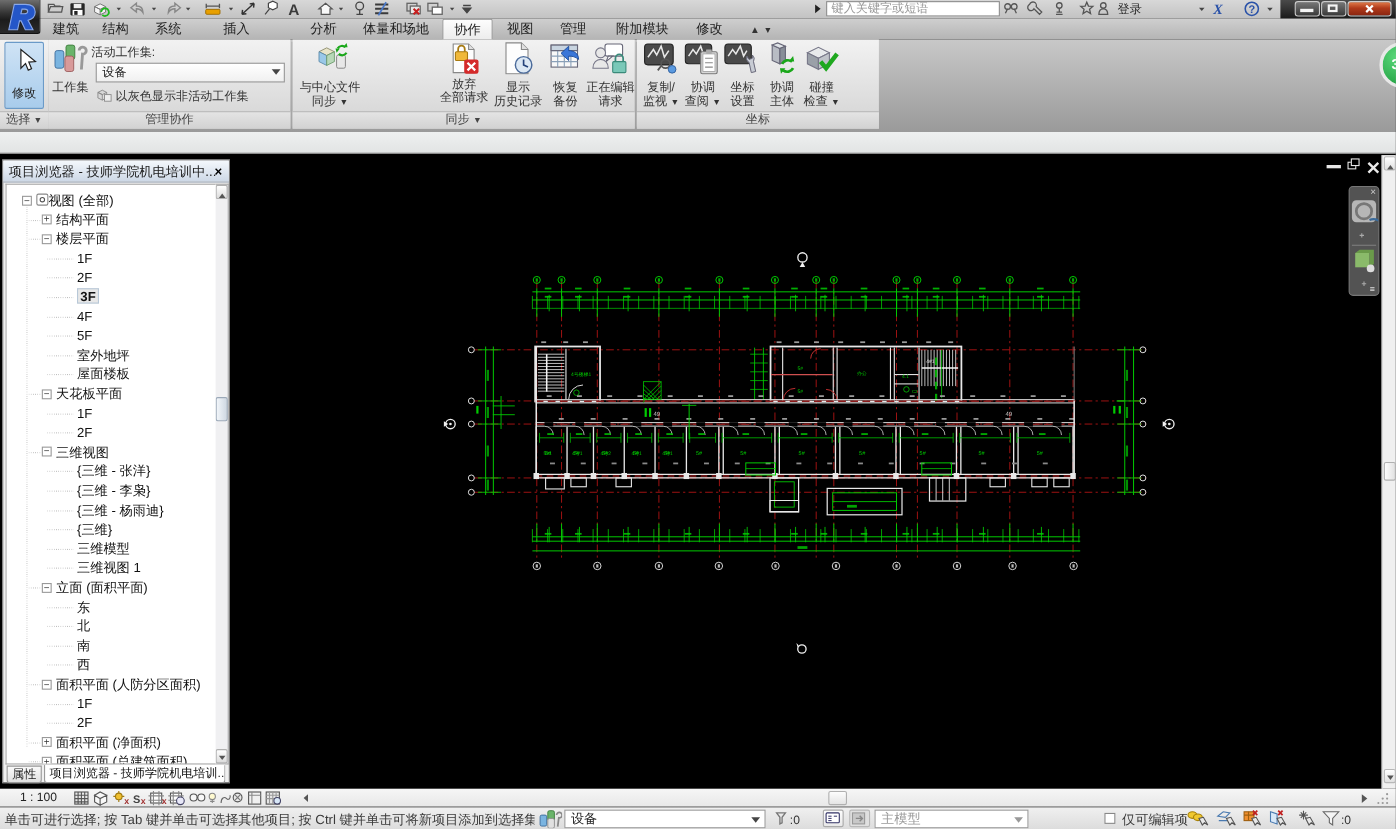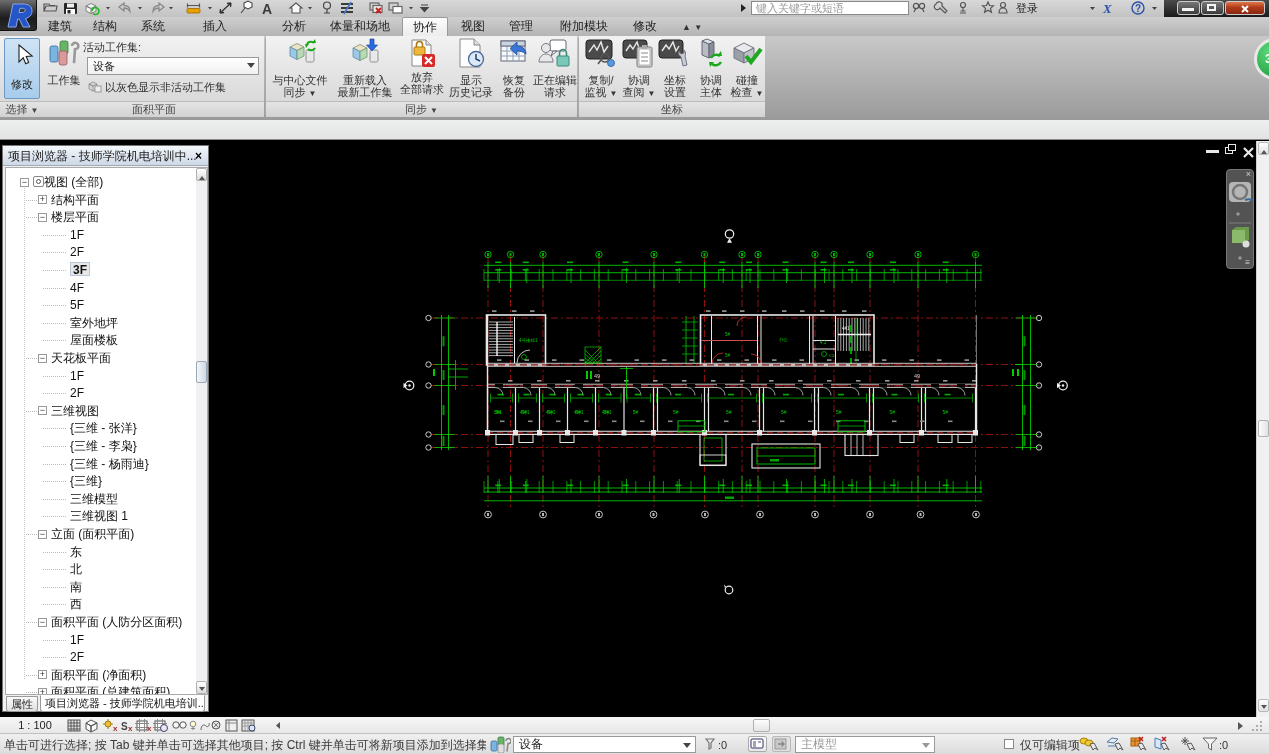--- a/index.html
+++ b/index.html
@@ -182,45 +182,35 @@
         <div class="rtxt" style="margin-top:6px;">工作集</div>
       </div>
       <div style="position:absolute;left:39px;top:4px;font-size:11px;color:#333;">活动工作集:</div>
       <div style="position:absolute;left:43px;top:21px;width:172px;height:18px;background:linear-gradient(#fff,#f0f0f0);border:1px solid #999;font-size:11px;color:#222;line-height:16px;padding-left:5px;">设备<span style="position:absolute;right:3px;top:5px;width:0;height:0;border:4px solid transparent;border-top:5px solid #444;"></span></div>
       <div style="position:absolute;left:43px;top:44px;width:170px;height:13px;font-size:11px;color:#333;">
         <svg width="15" height="13" style="vertical-align:-2px">
             <path d="M2 4 l4 -2 4 2 -4 2z M2 4 v5 l4 2 v-5z M10 4 v5 l-4 2" fill="#d8d8d8" stroke="#888" stroke-width="0.8"></path>
             <rect x="8" y="6" width="6" height="6" fill="#eee" stroke="#888" stroke-width="0.8"></rect>
           </svg>
         以灰色显示非活动工作集</div>
-      <div class="rlabel">面积平面</div>
+      <div class="rlabel">管理协作</div>
     </div>
     <div class="rsep" style="left:265px;"></div>
     <div class="rpanel" style="left:266px;width:311px;">
       <div class="rbtn" style="left:5px;width:58px;">
         <svg class="ic" width="36" height="30">
           <path d="M8 9 l7 -3.5 7 3.5 -7 3.5z" fill="#e8e4c8" stroke="#8a8a6a" stroke-width="0.8"></path>
           <path d="M8 9 v9 l7 3.5 v-9z" fill="#9ac8e8" stroke="#5a8aaa" stroke-width="0.8"></path>
           <path d="M22 9 v9 l-7 3.5 v-9z" fill="#b8d8b8" stroke="#6a9a6a" stroke-width="0.8"></path>
           <rect x="24" y="12" width="8" height="12" rx="1.5" fill="#e8e8e8" stroke="#888" stroke-width="0.9"></rect>
           <path d="M25 6 a4.5 4.5 0 0 1 7 -1 m1 5 a4.5 4.5 0 0 1 -7 1" stroke="#1aa81a" stroke-width="2" fill="none"></path>
           <path d="M33 1 l1 4 -4 0z M24 10 l-1 -4 4 0z" fill="#1aa81a"></path>
         </svg>
         <div class="rtxt" style="margin-top:6px;">与中心文件<br>同步 <span style="font-size:8px;">▼</span></div>
       </div>
-      <div class="rbtn" style="left:67px;width:64px;">
-        <svg class="ic" width="36" height="30">
-          <path d="M6 10 l7 -3.5 7 3.5 -7 3.5z" fill="#e8e4c8" stroke="#8a8a6a" stroke-width="0.8"></path>
-          <path d="M6 10 v9 l7 3.5 v-9z" fill="#9ac8e8" stroke="#5a8aaa" stroke-width="0.8"></path>
-          <path d="M20 10 v9 l-7 3.5 v-9z" fill="#b8d8b8" stroke="#6a9a6a" stroke-width="0.8"></path>
-          <rect x="23" y="12" width="8" height="12" rx="1.5" fill="#e8e8e8" stroke="#888" stroke-width="0.9"></rect>
-          <path d="M27 1 v6 h3.5 l-5.5 6 -5.5 -6 h3.5 v-6z" fill="#2a6ae0" stroke="#1a4aa0" stroke-width="0.7"></path>
-        </svg>
-        <div class="rtxt" style="margin-top:6px;">重新载入<br>最新工作集</div>
-      </div>
       <div class="rbtn" style="left:133px;width:46px;">
         <svg class="ic" width="32" height="30">
           <path d="M6 2 h14 l5 5 v21 h-19z" fill="#fdfdfd" stroke="#888" stroke-width="1"></path>
           <path d="M20 2 v5 h5" fill="#e0e0e0" stroke="#888" stroke-width="1"></path>
           <rect x="8" y="9" width="11" height="8" rx="1" fill="#f0b83a" stroke="#a87a10" stroke-width="1"></rect>
           <path d="M10.5 9 v-2.5 a3 3 0 0 1 6 0 V9" fill="none" stroke="#a87a10" stroke-width="1.6"></path>
           <rect x="16" y="16" width="13" height="13" rx="2" fill="#d42a2a"></rect>
           <path d="M19 19 l7 7 M26 19 l-7 7" stroke="#fff" stroke-width="2"></path>
         </svg>
         <div class="rtxt" style="margin-top:3px;">放弃<br>全部请求</div>
@@ -250,21 +240,21 @@
           <circle cx="8" cy="10" r="4.5" fill="#e8e8e8" stroke="#778" stroke-width="1"></circle>
           <path d="M1 24 c0 -5 3.5 -8 7 -8 s7 3 7 8z" fill="#e8e8e8" stroke="#778" stroke-width="1"></path>
           <rect x="19" y="18" width="12" height="10" rx="1" fill="#7ac8b8" stroke="#3a8a7a" stroke-width="1"></rect>
           <path d="M21.5 18 v-3 a3.5 3.5 0 0 1 7 0 v3" fill="none" stroke="#3a8a7a" stroke-width="1.6"></path>
         </svg>
         <div class="rtxt" style="margin-top:6px;">正在编辑<br>请求</div>
       </div>
       <div class="rlabel">同步 <span style="font-size:8px;">▼</span></div>
     </div>
     <div class="rsep" style="left:578px;"></div>
-    <div class="rpanel" style="left:579px;width:186px;">
+    <div class="rpanel" style="left:579px;width:220px;">
       <div class="rbtn" style="left:2px;width:40px;">
         <svg class="ic" width="34" height="30">
           <rect x="2" y="2" width="26" height="19" rx="3" fill="#4a4a4a" stroke="#222" stroke-width="1"></rect>
           <path d="M5 14 l5 -7 3 5 4 -8 3 10 4 -6" stroke="#e8e8e8" stroke-width="1.4" fill="none"></path>
           <circle cx="21" cy="20" r="4" fill="none" stroke="#555" stroke-width="1.6"></circle>
           <path d="M17 22 l-3 4" stroke="#555" stroke-width="1.6"></path>
           <circle cx="27" cy="25" r="3.5" fill="#5a9ae0" stroke="#2a5a9a" stroke-width="0.8"></circle>
         </svg>
         <div class="rtxt" style="margin-top:6px;">复制/<br>监视 <span style="font-size:8px;">▼</span></div>
       </div>

